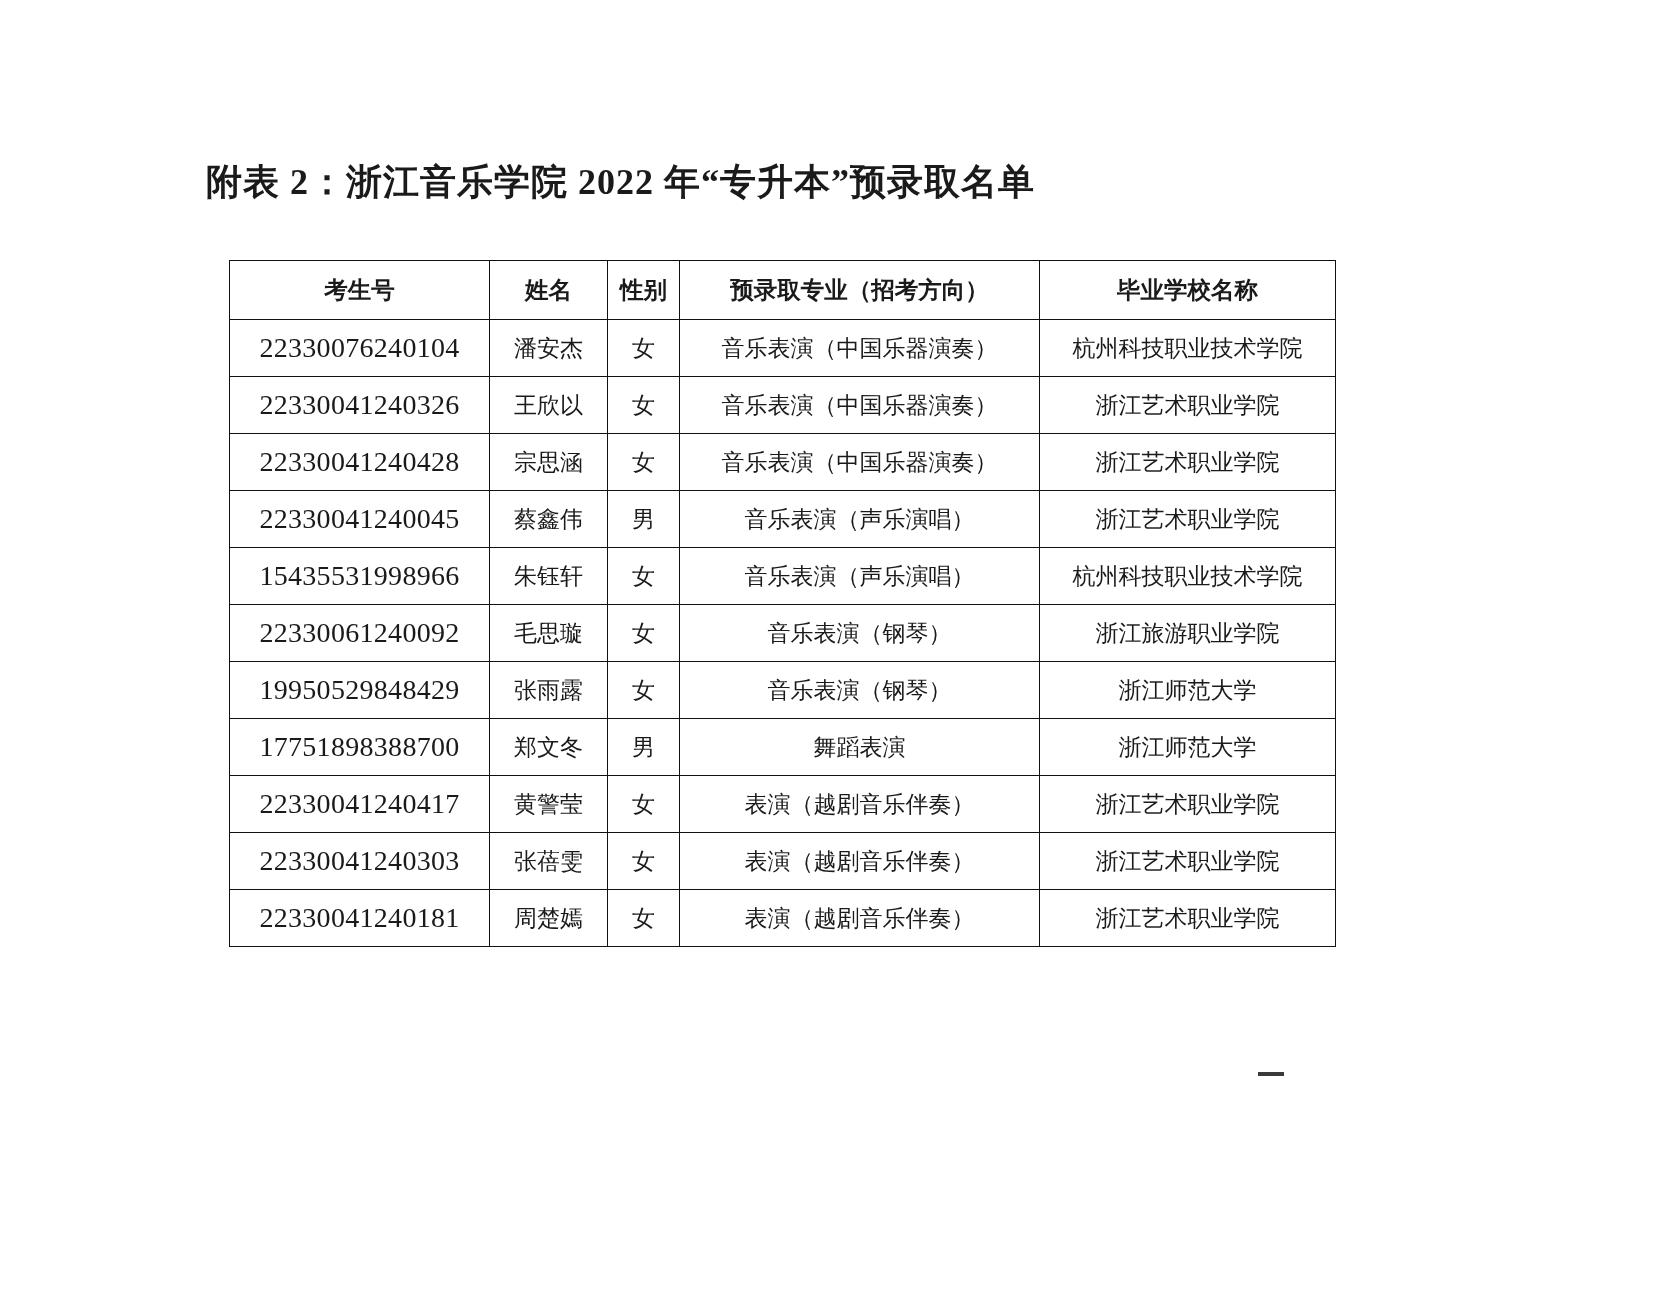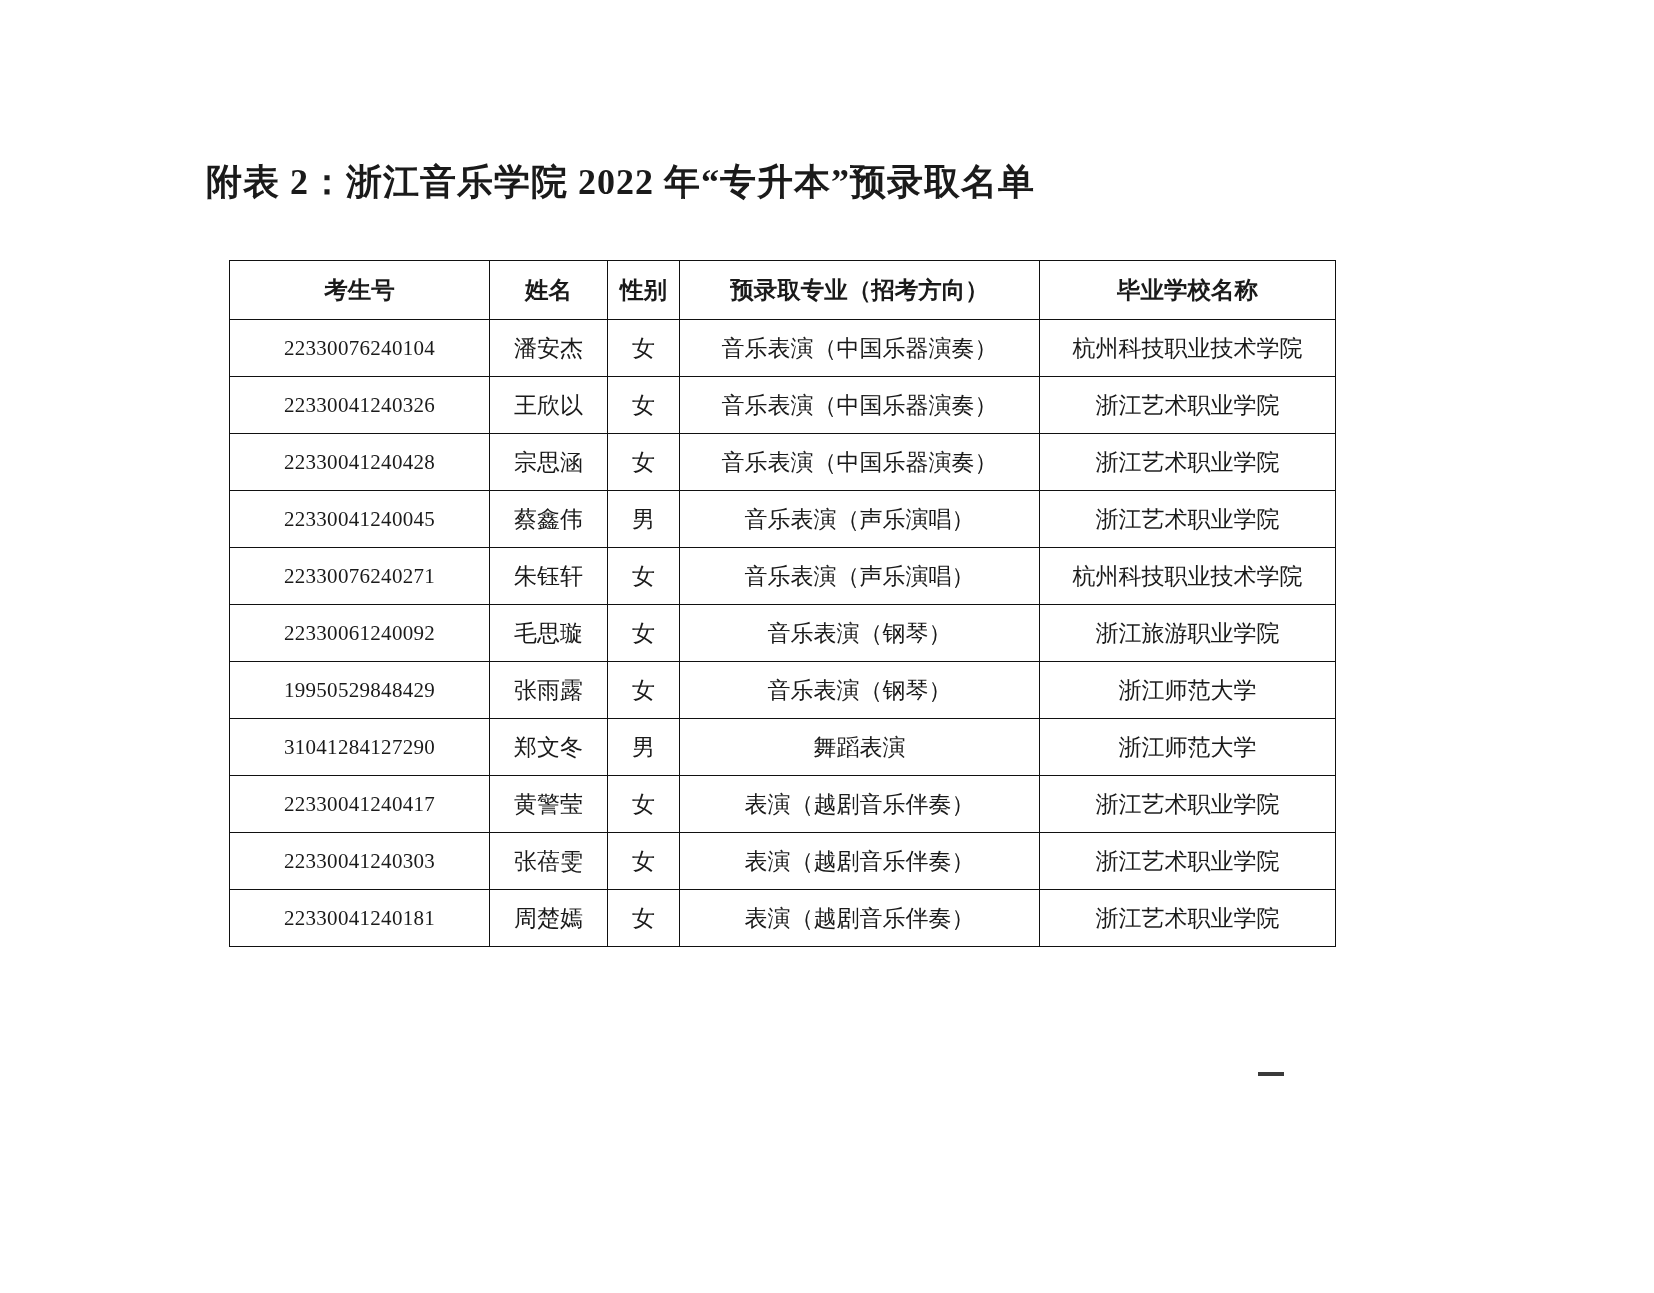--- a/index.html
+++ b/index.html
@@ -59,21 +59,21 @@
     padding: 0 4px;
     white-space: nowrap;
     overflow: hidden;
   }
   table.roster thead th {
     font-weight: bold;
     height: 58px;
     font-size: 23.5px;
   }
   table.roster td.id-cell {
-    font-size: 21px;
+    font-size: 28px;
     letter-spacing: 0.3px;
   }
   .bottom-nub {
     position: absolute;
     left: 1258px;
     top: 1072px;
     width: 26px;
     height: 4px;
     background: #3a3a3a;
   }
@@ -126,42 +126,42 @@
             <td>浙江艺术职业学院</td>
           </tr>
           <tr>
             <td class="id-cell">22330041240045</td>
             <td>蔡鑫伟</td>
             <td>男</td>
             <td>音乐表演（声乐演唱）</td>
             <td>浙江艺术职业学院</td>
           </tr>
           <tr>
-            <td class="id-cell">22330076240271</td>
+            <td class="id-cell">15435531998966</td>
             <td>朱钰轩</td>
             <td>女</td>
             <td>音乐表演（声乐演唱）</td>
             <td>杭州科技职业技术学院</td>
           </tr>
           <tr>
             <td class="id-cell">22330061240092</td>
             <td>毛思璇</td>
             <td>女</td>
             <td>音乐表演（钢琴）</td>
             <td>浙江旅游职业学院</td>
           </tr>
           <tr>
             <td class="id-cell">19950529848429</td>
             <td>张雨露</td>
             <td>女</td>
             <td>音乐表演（钢琴）</td>
             <td>浙江师范大学</td>
           </tr>
           <tr>
-            <td class="id-cell">31041284127290</td>
+            <td class="id-cell">17751898388700</td>
             <td>郑文冬</td>
             <td>男</td>
             <td>舞蹈表演</td>
             <td>浙江师范大学</td>
           </tr>
           <tr>
             <td class="id-cell">22330041240417</td>
             <td>黄警莹</td>
             <td>女</td>
             <td>表演（越剧音乐伴奏）</td>

